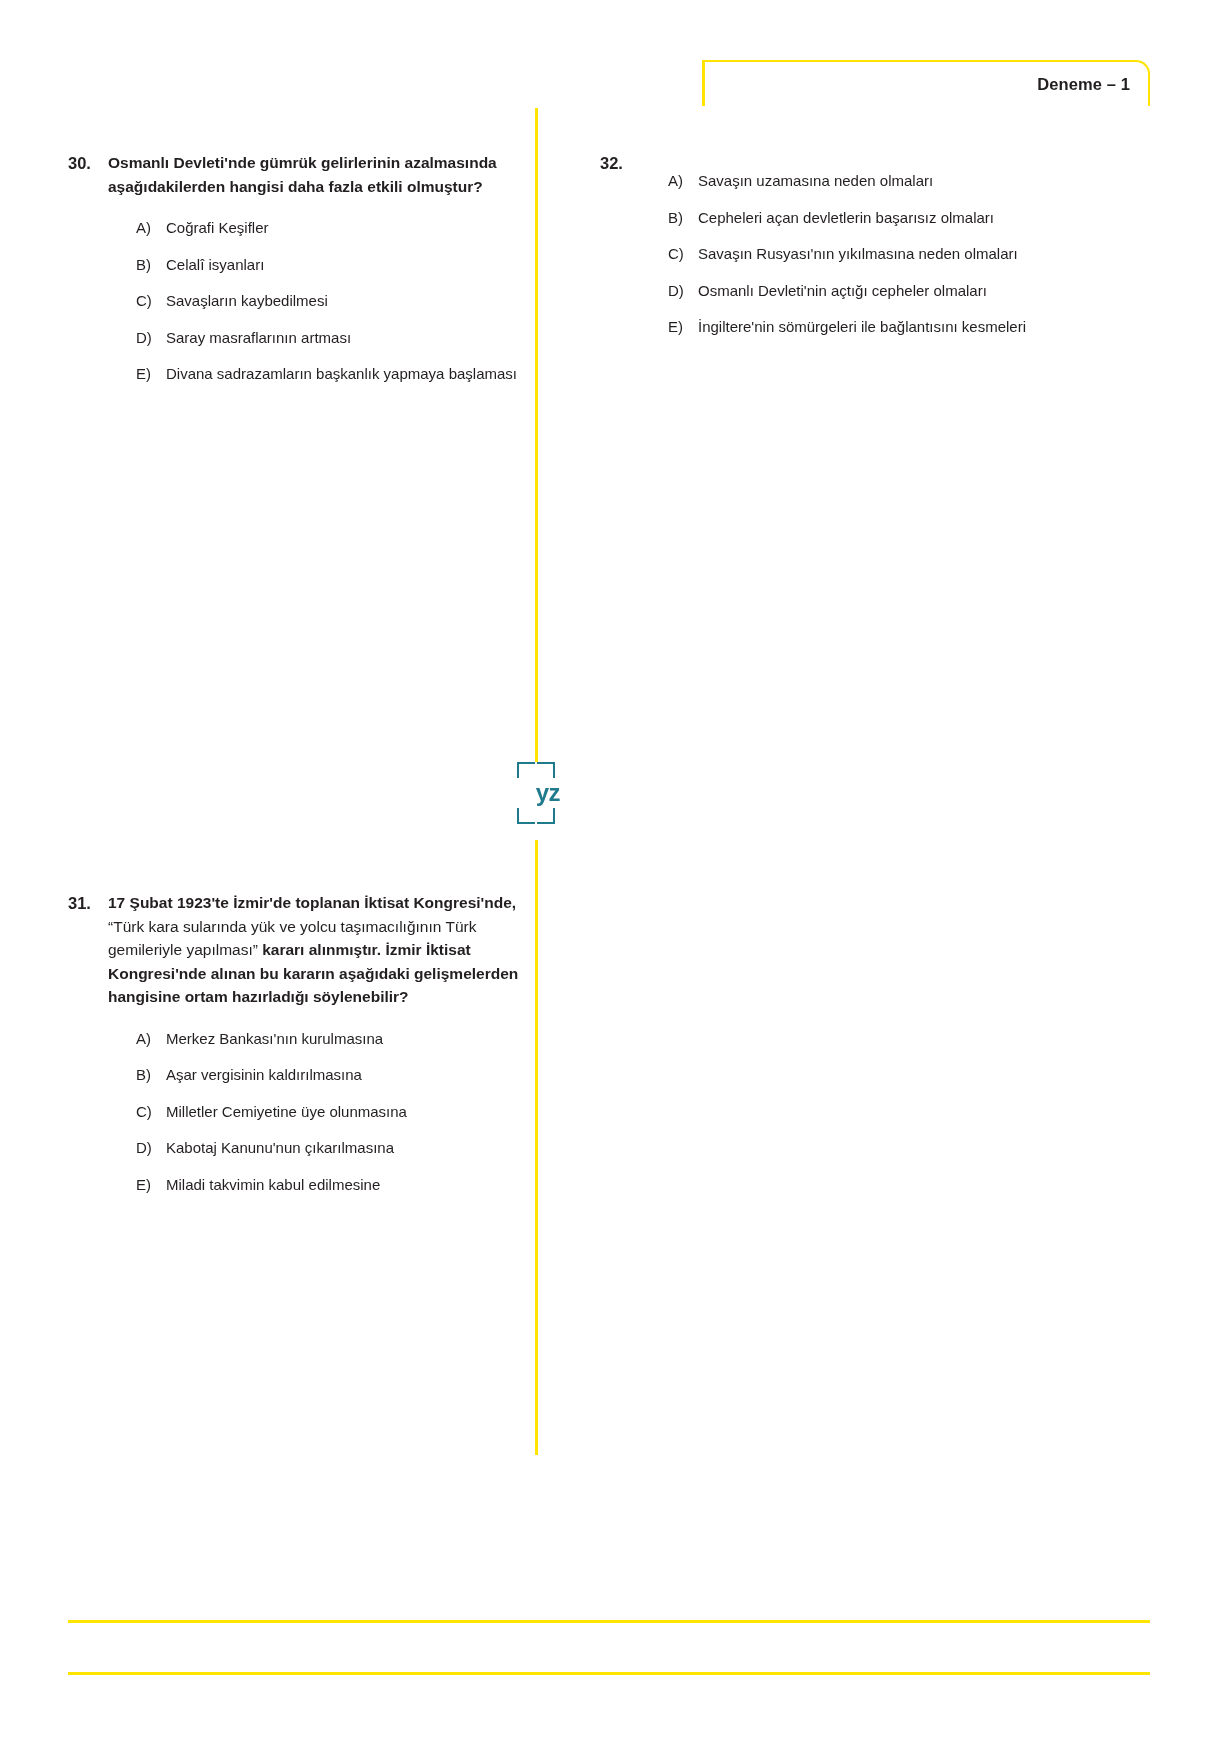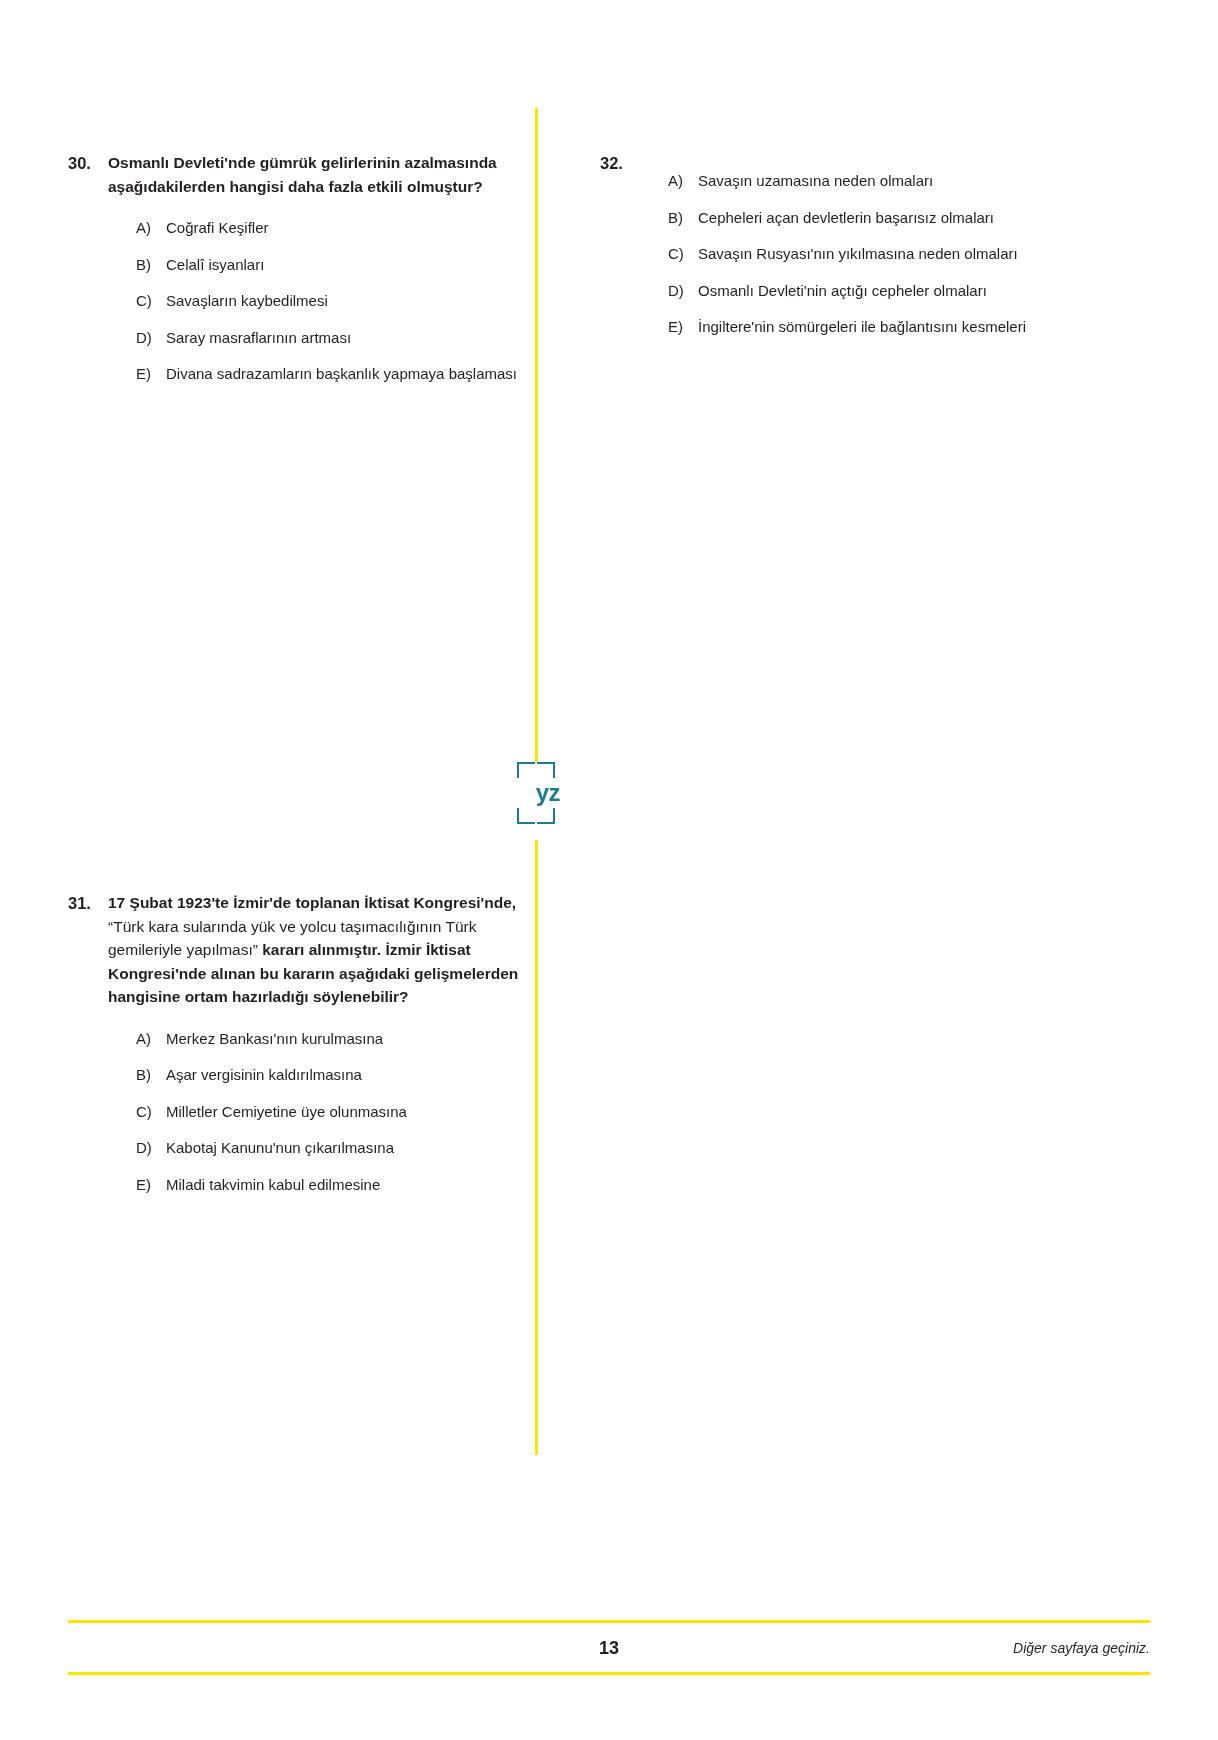--- a/index.html
+++ b/index.html
@@ -222,20 +222,23 @@
     font-size: 14px;
     font-style: italic;
   }
 </style>
 </head>
 <body>
 
 <div class="page">
 
   <div class="header">
+    <div class="header-box right">
+      <span class="header-title">Deneme – 1</span>
+    </div>
   </div>
 
   <div class="divider"></div>
   <div class="divider lower"></div>
 
   <div class="logo">
     <span class="brkt tl"></span>
     <span class="brkt tr"></span>
     <span class="brkt bl"></span>
     <span class="brkt br"></span>
@@ -329,18 +332,14 @@
             <span class="opt-letter">E)</span>
             <span class="opt-text">Miladi takvimin kabul edilmesine</span>
           </div>
         </div>
       </div>
     </div>
   </div>
 
   <div class="footer-rule top"></div>
   <div class="footer-rule bottom"></div>
-  <div class="footer">
-    <span class="page-num">13</span>
-    <span class="footer-note">Diğer sayfaya geçiniz.</span>
-  </div>
 
 </div>
 
 </body></html>

